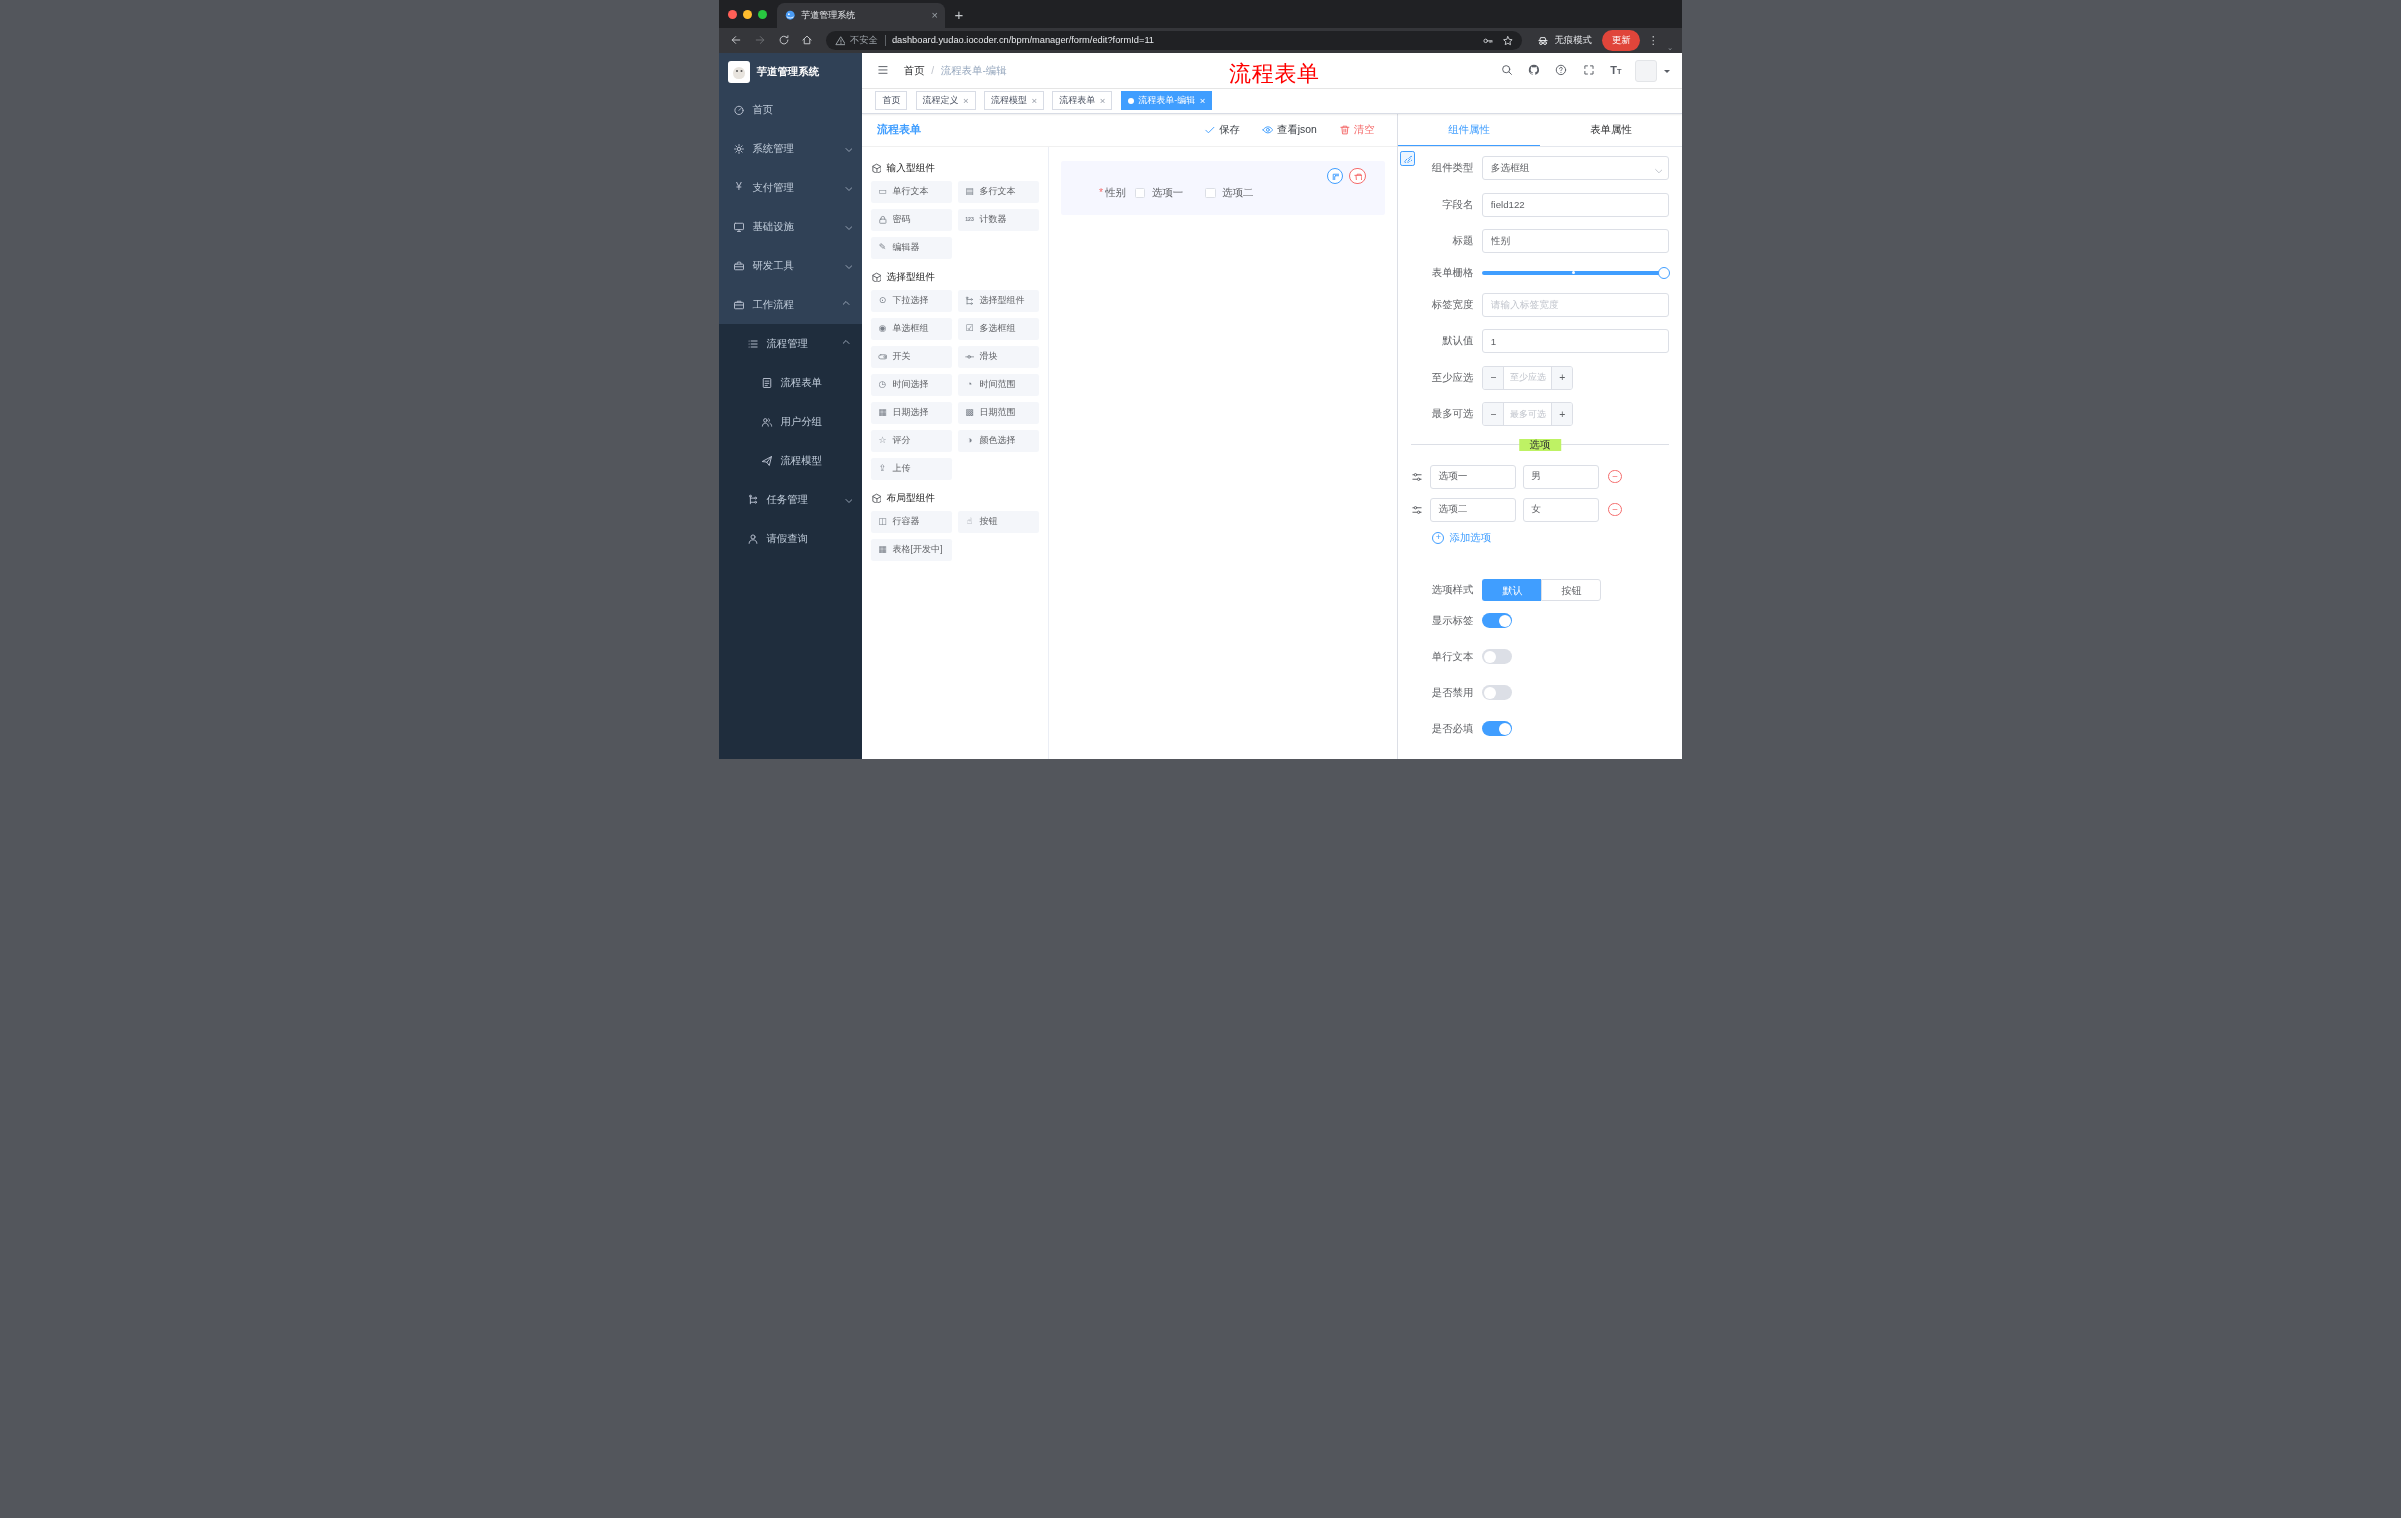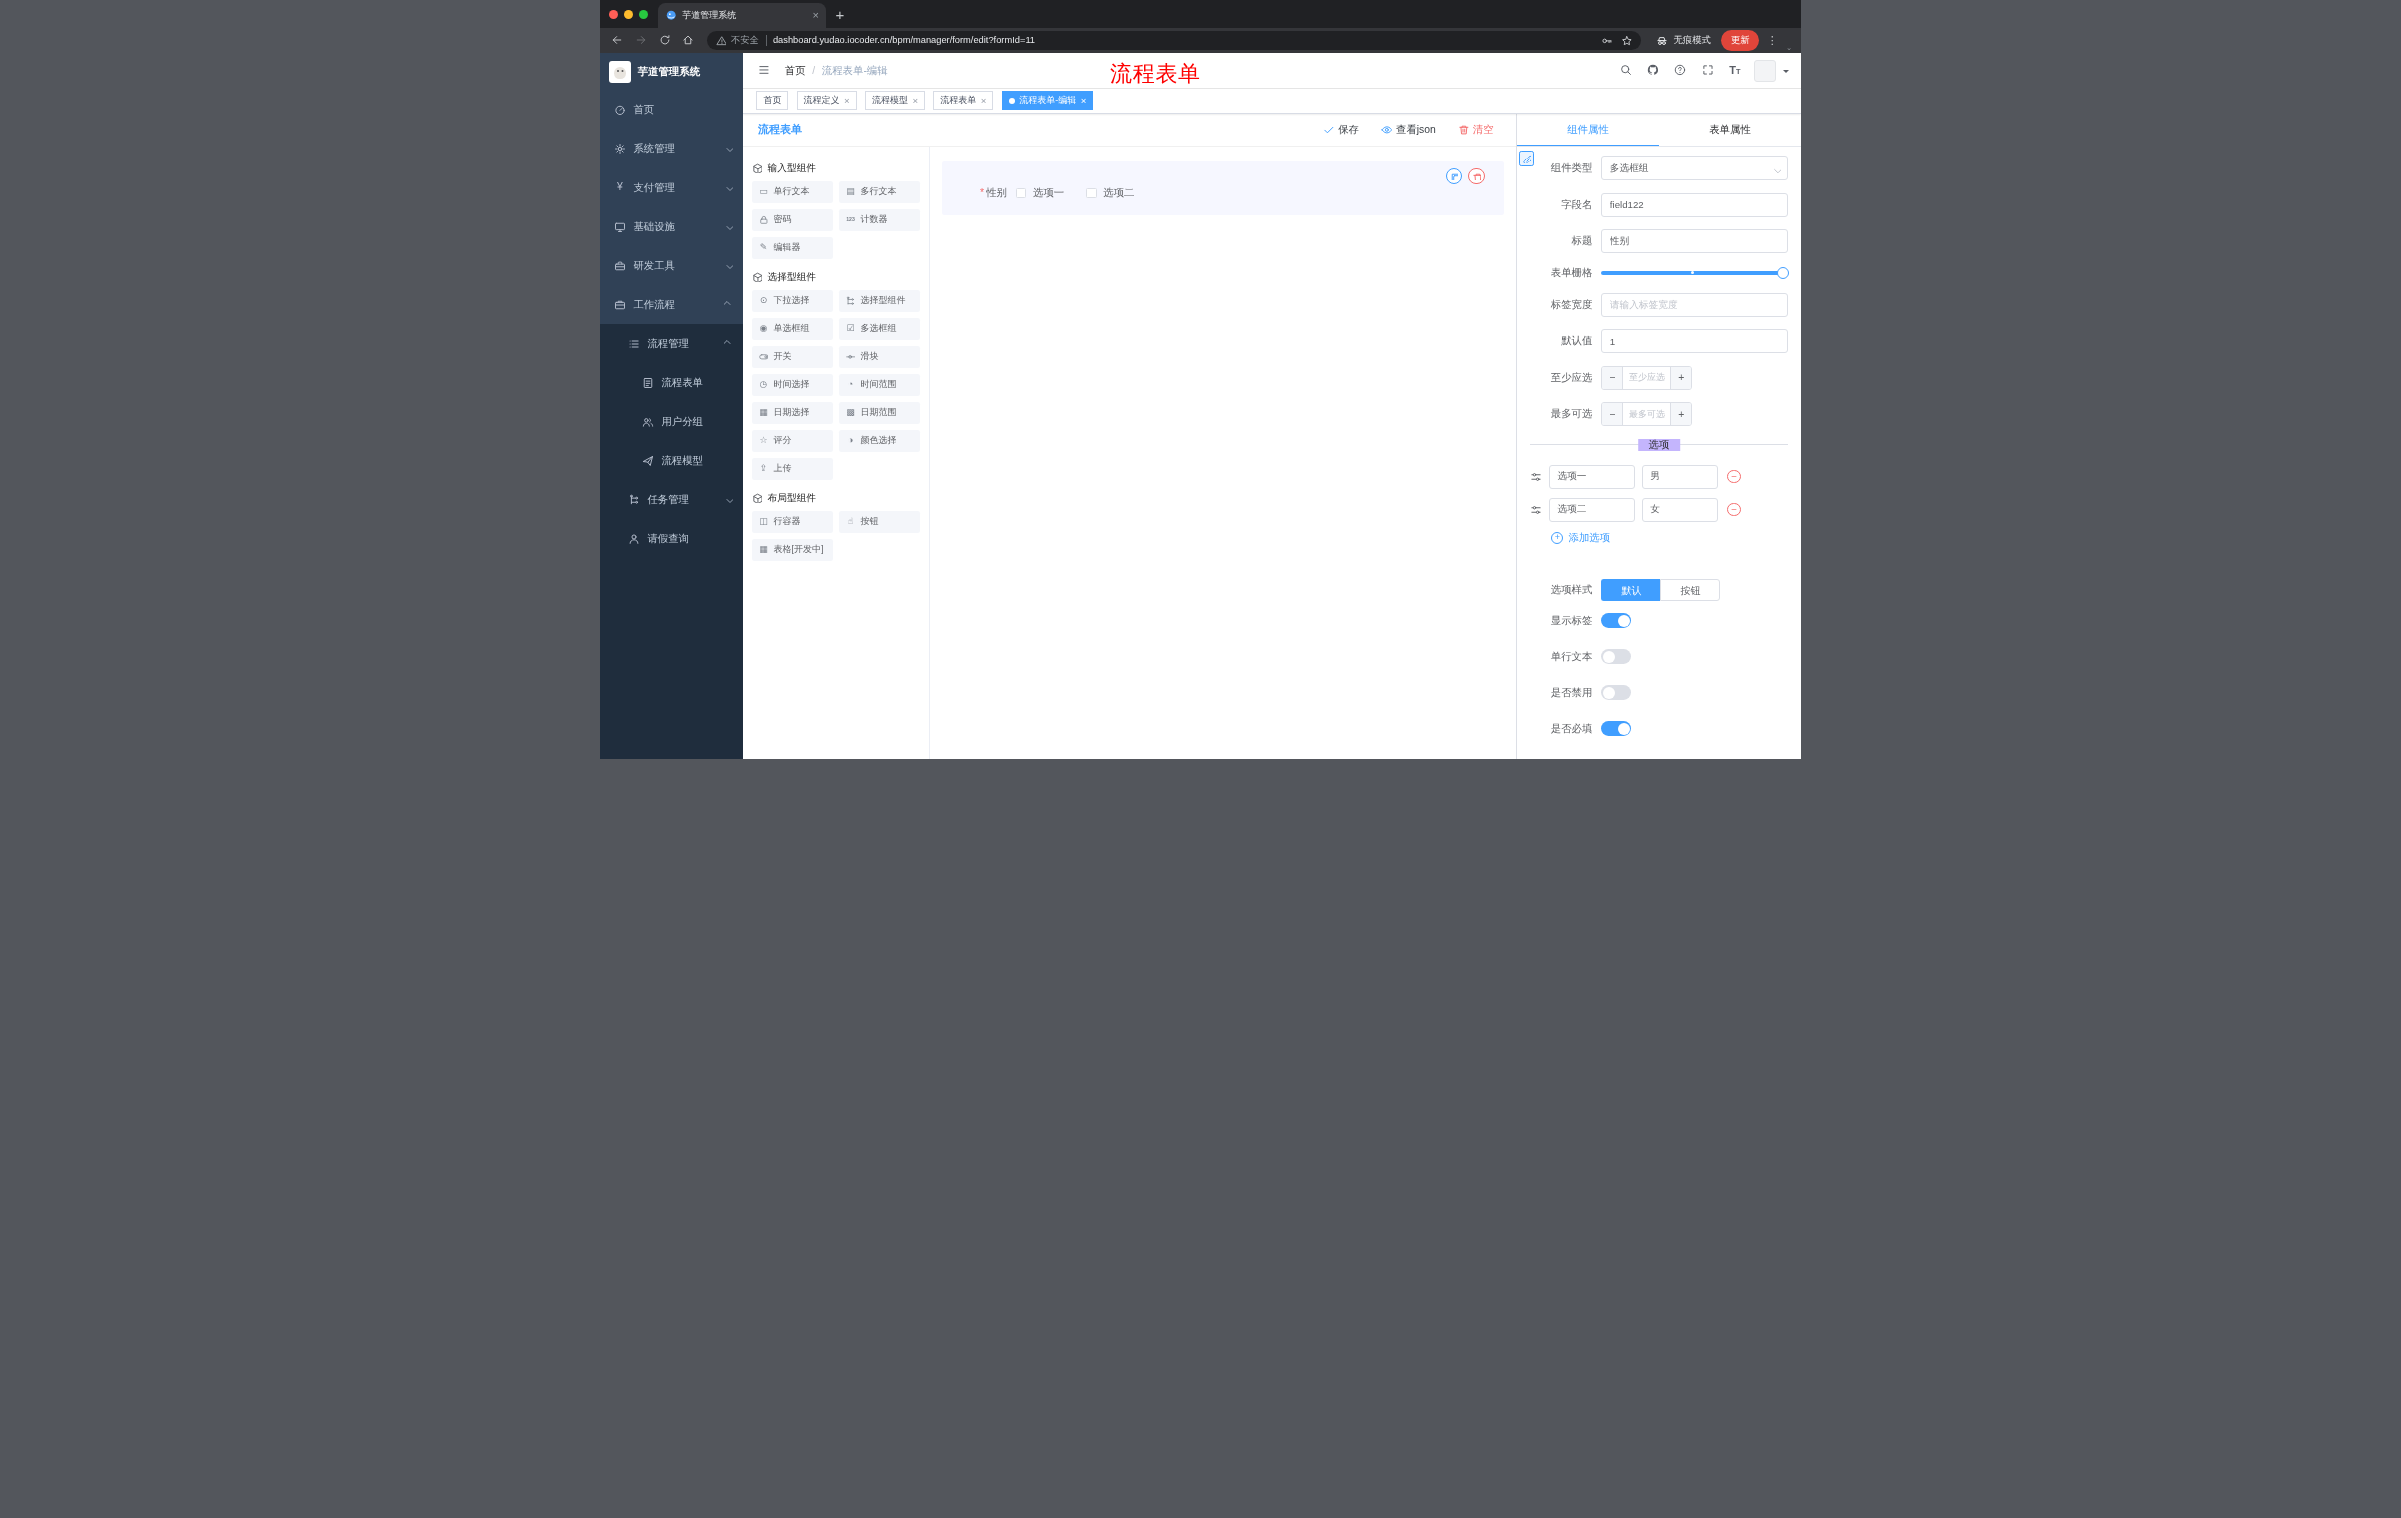--- a/index.html
+++ b/index.html
@@ -1,18 +1,18 @@
 <!DOCTYPE html>
 <html style="font-size:12px"><head>
 <meta charset="utf-8">
 <style>
   *{margin:0;padding:0;box-sizing:border-box}
   html,body{background:#53565c}
   body{font-family:"Liberation Sans","DejaVu Sans",sans-serif}
-  .screen{position:relative;width:1201px;height:759px;background:#fff;overflow:hidden;margin:0 auto}
+  .screen{position:relative;width:963px;height:759px;background:#fff;overflow:hidden;margin:0 auto}
   svg{display:block}
   .svgi{width:12px;height:12px;fill:none;stroke:currentColor;stroke-width:1.3;stroke-linecap:round;stroke-linejoin:round}
 
   
   .tabstrip{height:28px;background:#202124;display:flex;align-items:flex-end}
   .traffic{display:flex;align-items:center;gap:6px;height:28px;padding:0 10.4px 0 9px}
   .tl{width:9px;height:9px;border-radius:50%}
   .tl.red{background:#ff5f57}.tl.yellow{background:#febc2e}.tl.green{background:#28c840}
   .btab{width:168px;height:25px;background:#35363a;border-radius:7.4px 7.4px 0 0;display:flex;align-items:center;gap:6px;padding:0 7.4px;color:#e8eaed;font-size:9px}
   .btab-title{flex:1;white-space:nowrap;overflow:hidden}
@@ -170,21 +170,21 @@
   .slider{position:relative;width:100%;height:12px;display:flex;align-items:center;cursor:pointer}
   .slider .track{width:100%;height:4.5px;border-radius:2.2px;background:#409eff;position:relative}
   .slider .stop{position:absolute;left:48%;top:0.7px;width:3px;height:3px;border-radius:50%;background:#fff}
   .slider .handle{position:absolute;right:-1.5px;top:50%;margin-top:-6px;width:12px;height:12px;border-radius:50%;background:#fff;border:1.5px solid #409eff}
   .inum{width:91px;height:24px;border:0.7px solid #dcdfe6;border-radius:3px;display:flex;overflow:hidden;background:#fff}
   .inum-btn{width:21px;flex:none;background:#f5f7fa;color:#606266;display:flex;align-items:center;justify-content:center;font-size:10.4px;cursor:pointer}
   .inum-btn.minus{border-right:0.7px solid #dcdfe6}
   .inum-btn.plus{border-left:0.7px solid #dcdfe6}
   .inum-val{flex:1;display:flex;align-items:center;justify-content:center;font-size:9px;color:#c0c4cc;white-space:nowrap;overflow:hidden}
   .pdivider{position:relative;border-top:0.7px solid #dcdfe6;margin:18px 0 19.3px}
-  .pdivider span{position:absolute;left:50%;top:-6px;transform:translateX(-50%);background:#c4b5fd;padding:0 10.4px;color:#303133;font-size:10.4px;line-height:12px}
+  .pdivider span{position:absolute;left:50%;top:-6px;transform:translateX(-50%);background:#bef264;padding:0 10.4px;color:#303133;font-size:10.4px;line-height:12px}
   .opt-row{display:flex;align-items:center;gap:6.7px;margin-bottom:9px}
   .drag-ic{color:#606266;display:flex;cursor:grab;flex:none}
   .drag-ic svg{width:12px;height:12px}
   .opt-in1{width:86px;flex:none}
   .opt-in2{width:76px;flex:none}
   .rm-btn{width:13.4px;height:13.4px;border-radius:50%;border:0.7px solid #f56c6c;color:#f56c6c;display:flex;align-items:center;justify-content:center;font-size:9.7px;line-height:1;cursor:pointer;margin-left:3px;flex:none}
   .add-opt{display:flex;align-items:center;gap:5.2px;color:#409eff;margin:3px 0 0 21px;cursor:pointer}
   .add-opt .plus-ic{width:12px;height:12px;border-radius:50%;border:0.7px solid #409eff;display:flex;align-items:center;justify-content:center;font-size:9px;line-height:1}
   .style-row{margin-top:34px}
   .seg{display:flex}

